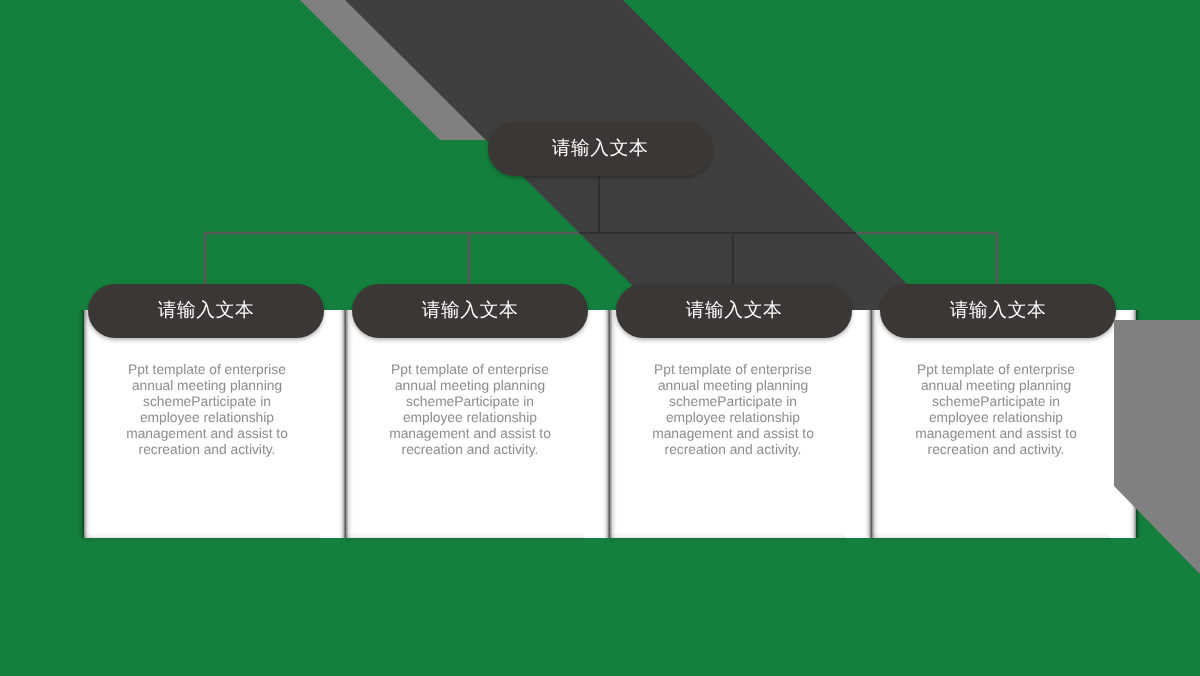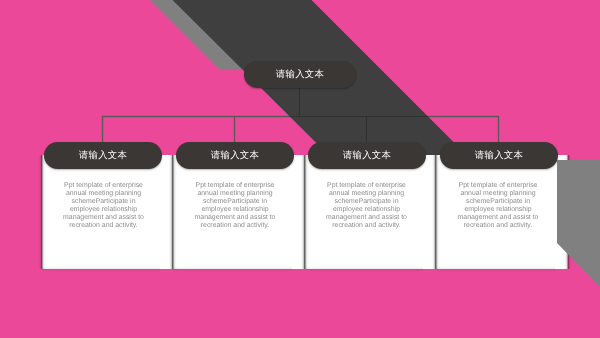--- a/index.html
+++ b/index.html
@@ -1,21 +1,21 @@
 <!DOCTYPE html>
 <html><head>
 <meta charset="utf-8">
 <title>Slide</title>
 <style>
   html,body{margin:0;padding:0;}
   body{width:600px;height:338px;background:#ffffff;overflow:hidden;
        font-family:"Liberation Sans",sans-serif;
        -webkit-font-smoothing:antialiased;
        text-rendering:geometricPrecision;}
-  #slide{position:relative;width:600px;height:338px;background:#ec4899;overflow:hidden;}
+  #slide{position:relative;width:600px;height:338px;background:#15803d;overflow:hidden;}
   .bg-svg{position:absolute;left:0;top:0;width:600px;height:338px;}
   .card{position:absolute;background:#ffffff;}
   .edge-l,.edge-r{position:absolute;top:0;bottom:0;width:8px;}
   .edge-l{left:-4px;background:linear-gradient(to right,
         rgba(0,0,0,0) 0px, rgba(0,0,0,0.02) 1px, rgba(0,0,0,0.06) 2px,
         rgba(0,0,0,0.18) 3px, rgba(0,0,0,0.40) 3.55px, rgba(0,0,0,0.40) 4.45px,
         rgba(0,0,0,0.18) 5px, rgba(0,0,0,0.06) 6px, rgba(0,0,0,0.02) 7px,
         rgba(0,0,0,0) 8px);}
   .edge-r{right:-4px;background:linear-gradient(to right,
         rgba(0,0,0,0) 0px, rgba(0,0,0,0.02) 1px, rgba(0,0,0,0.06) 2px,

